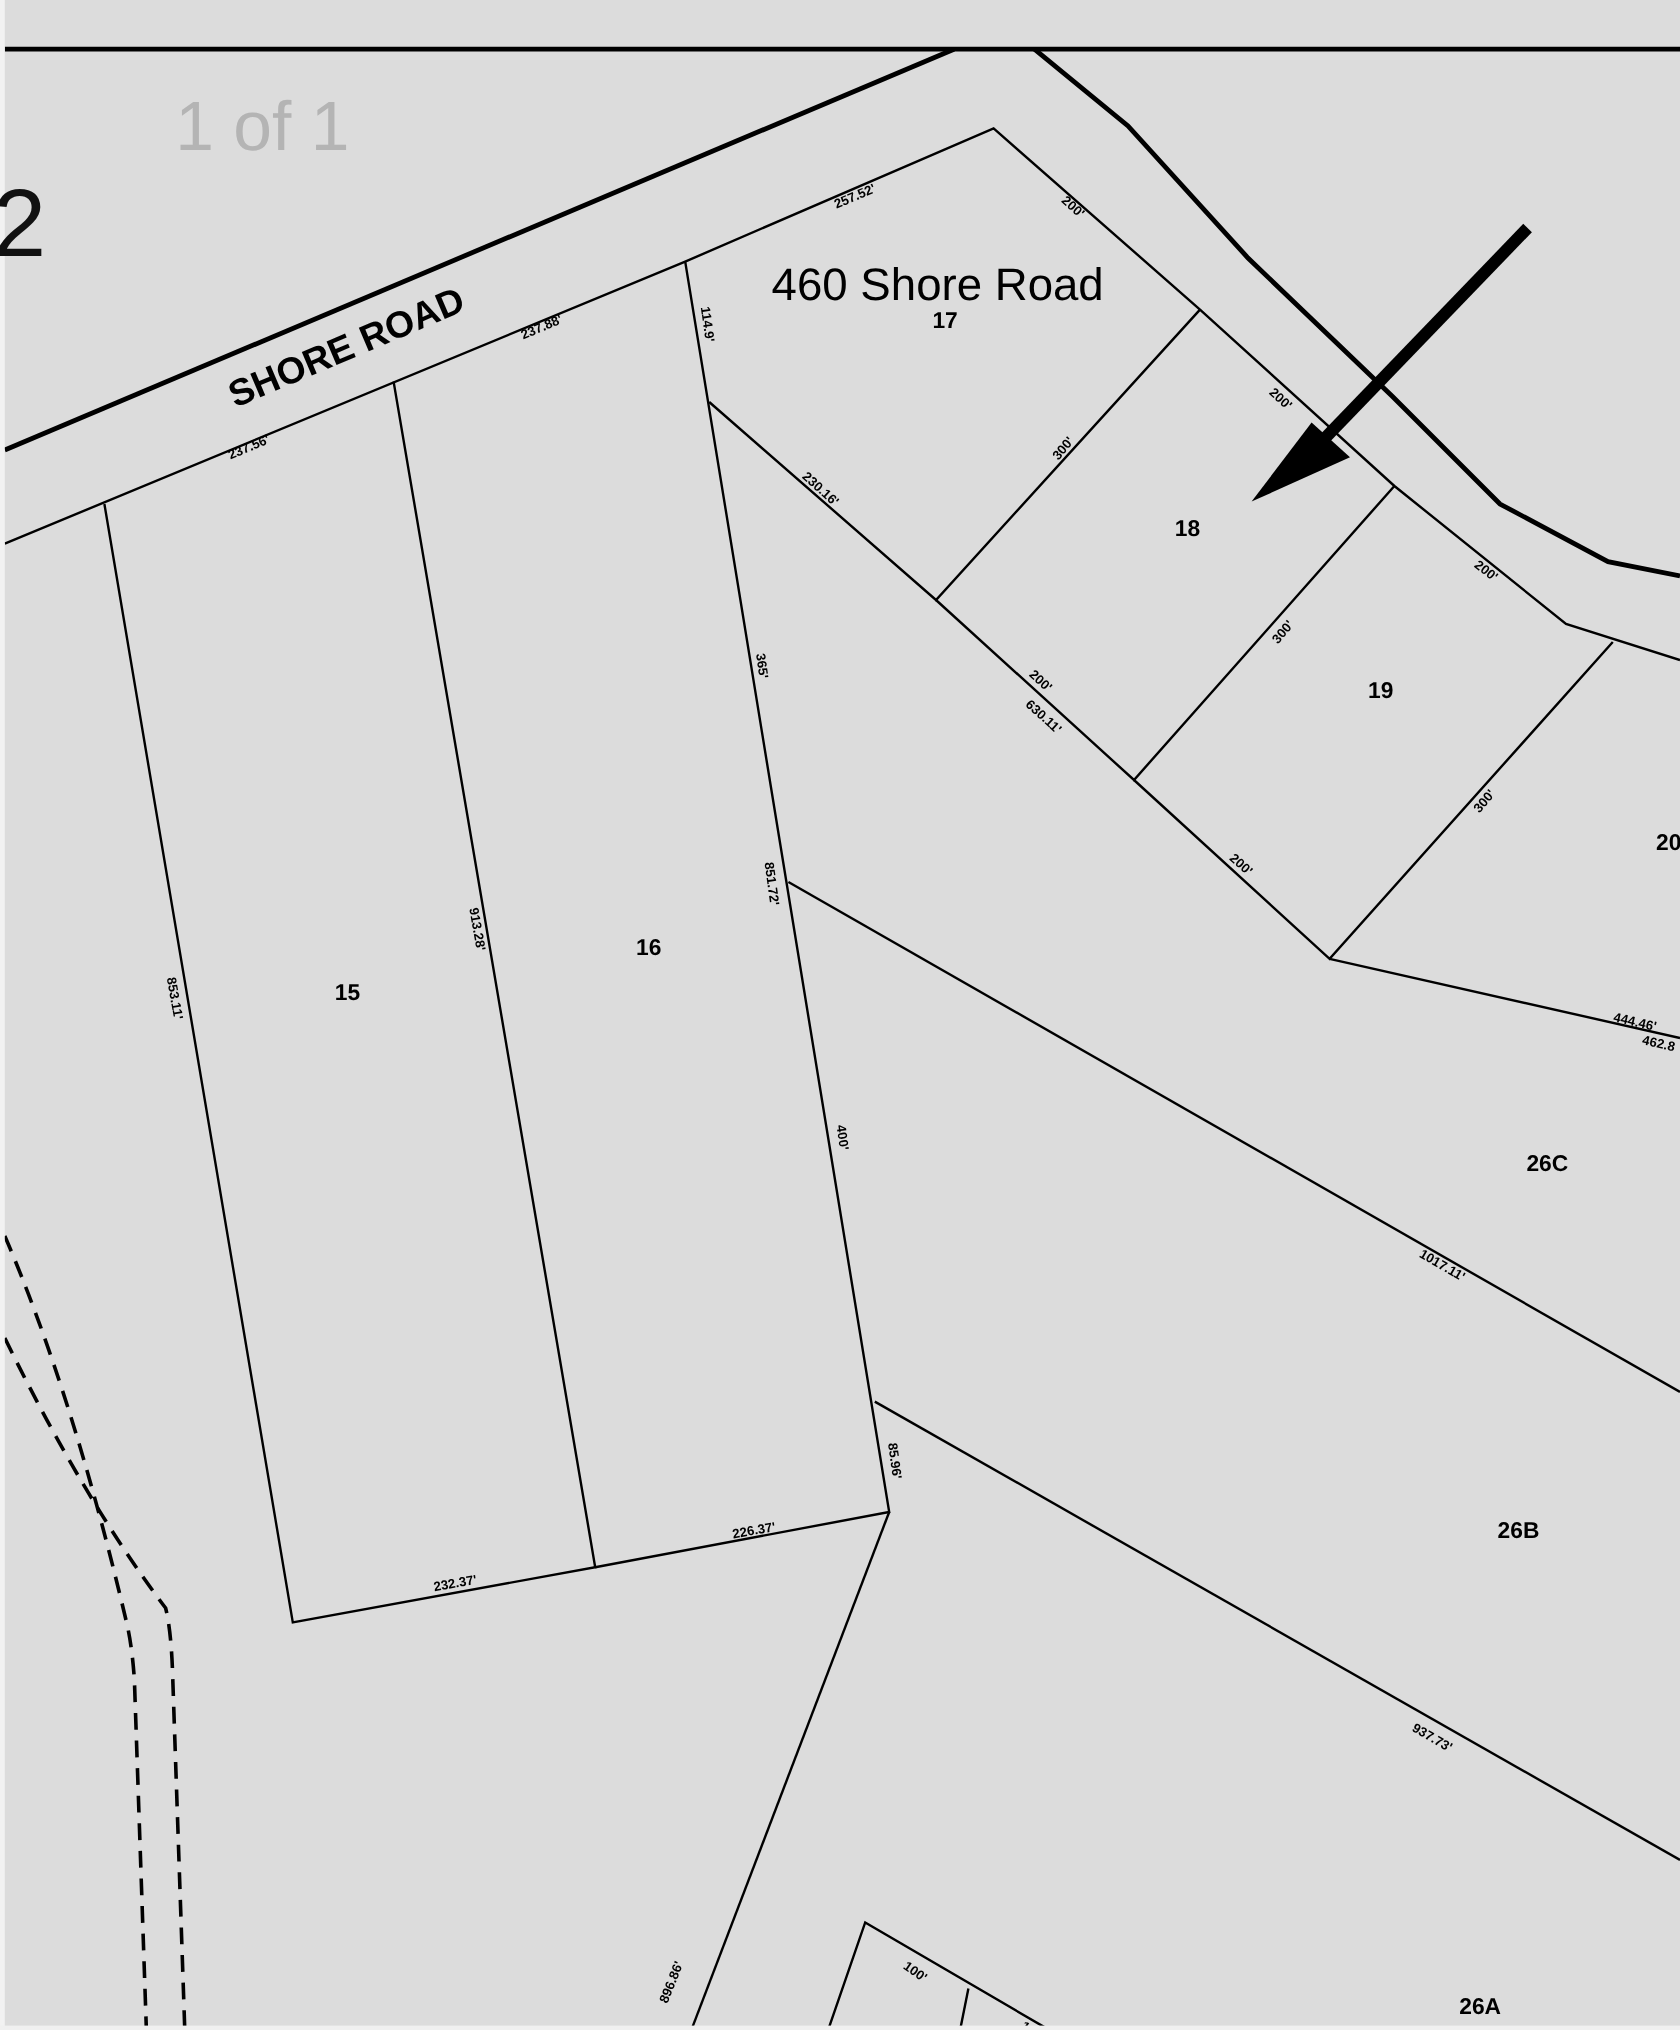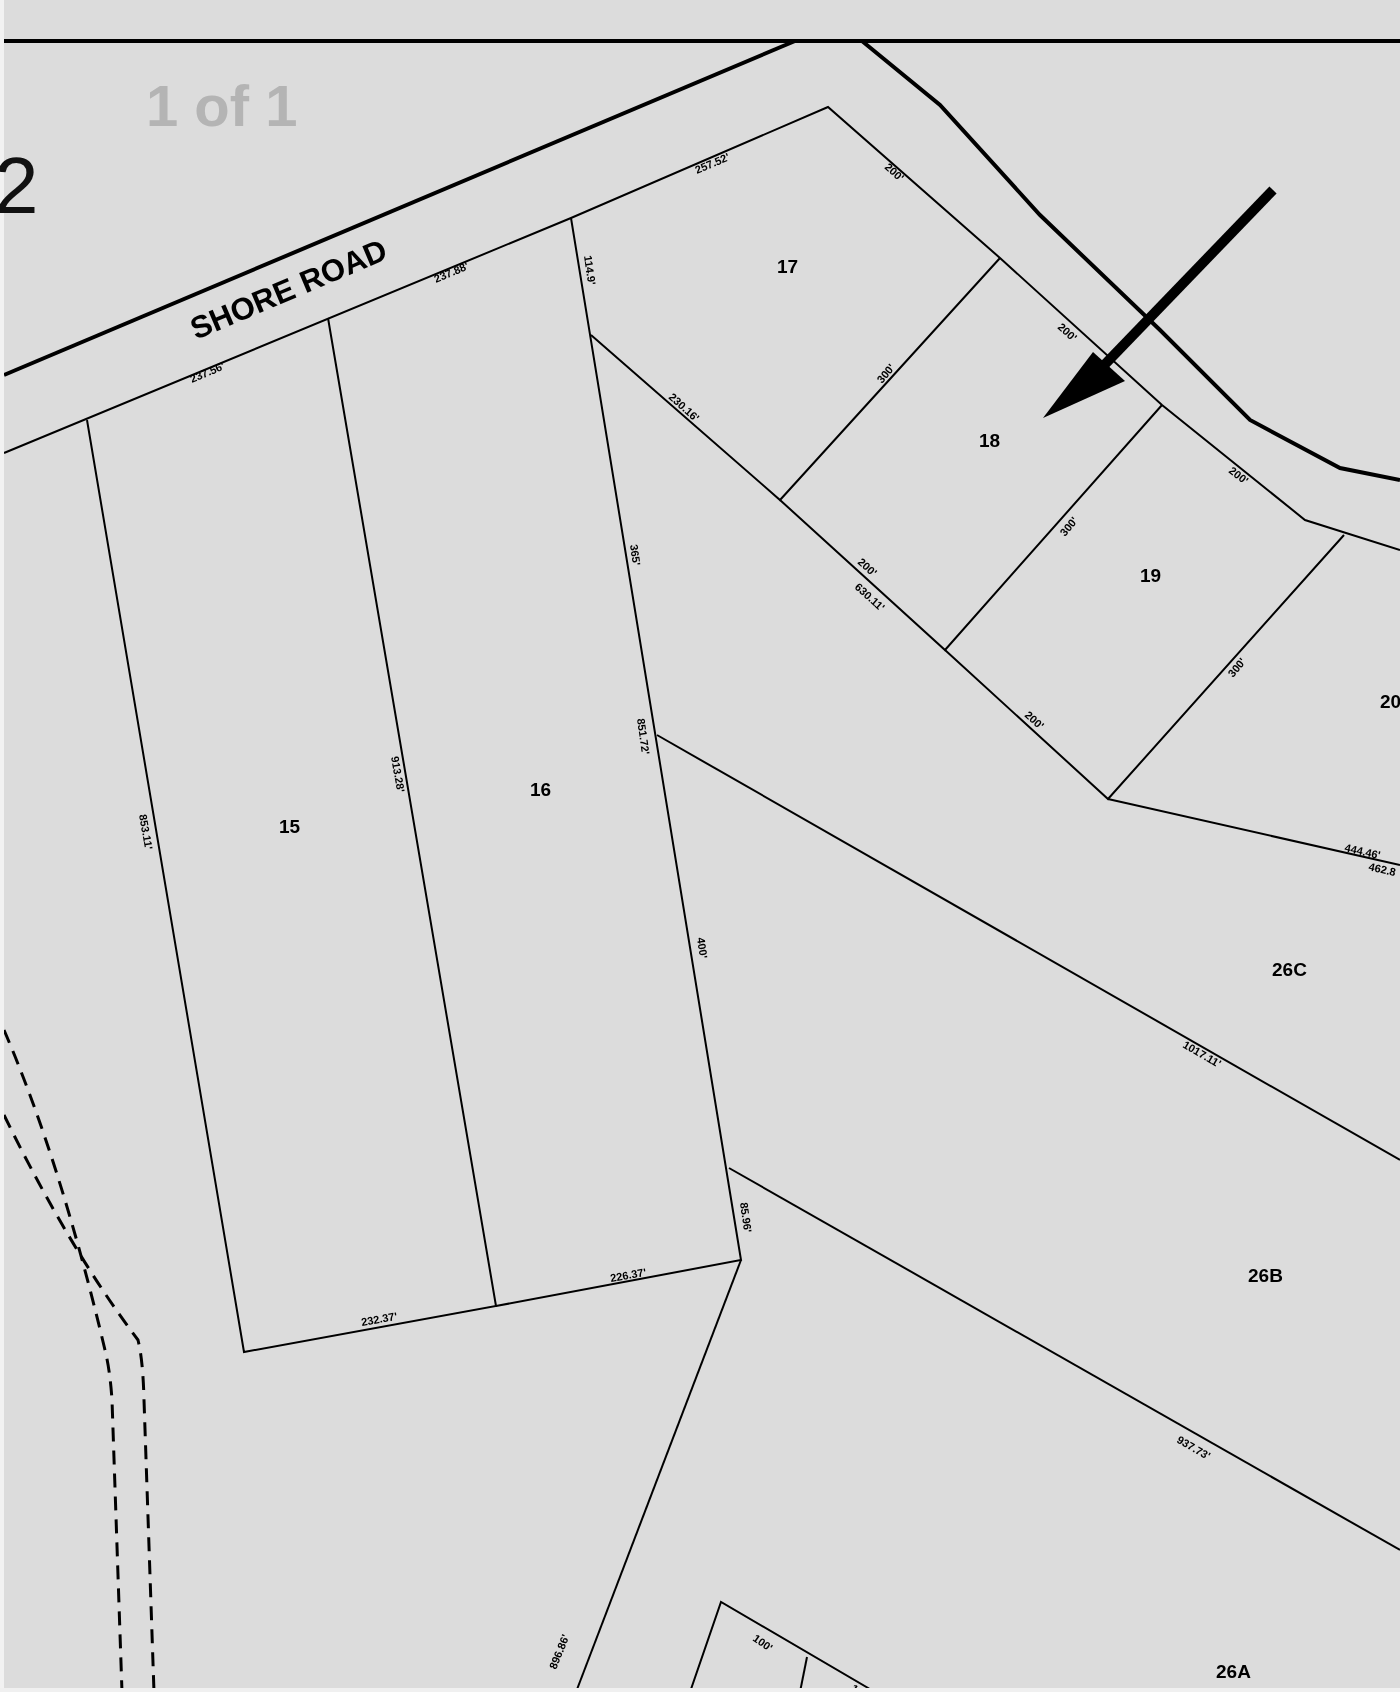--- a/index.html
+++ b/index.html
@@ -7,21 +7,21 @@
     width: 1400px; height: 1692px;
     background: #dcdcdc;
     position: relative;
     overflow: hidden;
     font-family: "Liberation Sans", sans-serif;
   }
   #map-root { position: absolute; left: 0; top: 0; width: 1400px; height: 1692px; }
   svg { display: block; }
   .page-counter {
     position: absolute; left: 146px; top: 72px;
-    font-size: 58px; color: #b4b4b4; font-weight: bold;
+    font-size: 58px; color: #b4b4b4; font-weight: normal;
     font-family: "Liberation Sans", sans-serif;
   }
   .sheet-number {
     position: absolute; left: -6px; top: 140px;
     font-size: 80px; color: #111; font-family: "Liberation Sans", sans-serif;
   }
   .address-label {
     position: absolute; left: 643px; top: 217px;
     font-size: 38px; color: #000; font-family: "Liberation Sans", sans-serif;
   }
@@ -118,14 +118,15 @@
       <text x="1182" y="1047" transform="rotate(30 1182 1047)">1017.11'</text>
       <text x="1176" y="1442" transform="rotate(30 1176 1442)">937.73'</text>
       <text x="556" y="1670" transform="rotate(-68 556 1670)">896.86'</text>
       <text x="752" y="1640" transform="rotate(35 752 1640)">100'</text>
       <text x="850" y="1690" transform="rotate(35 850 1690)">10</text>
     </g>
   </svg>
 
   <div class="page-counter">1 of 1</div>
   <div class="sheet-number">2</div>
+  <div class="address-label">460 Shore Road</div>
   <div class="bottom-bar"></div>
 </div>
 
 </body></html>

